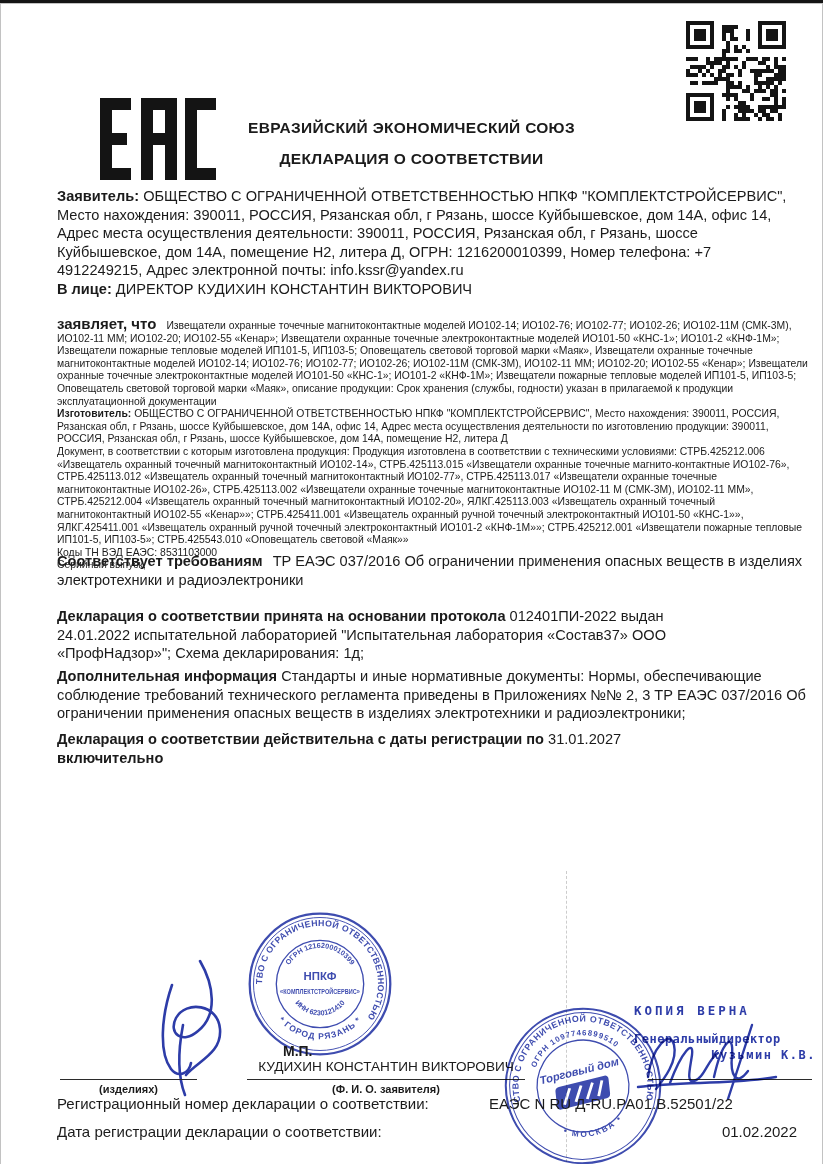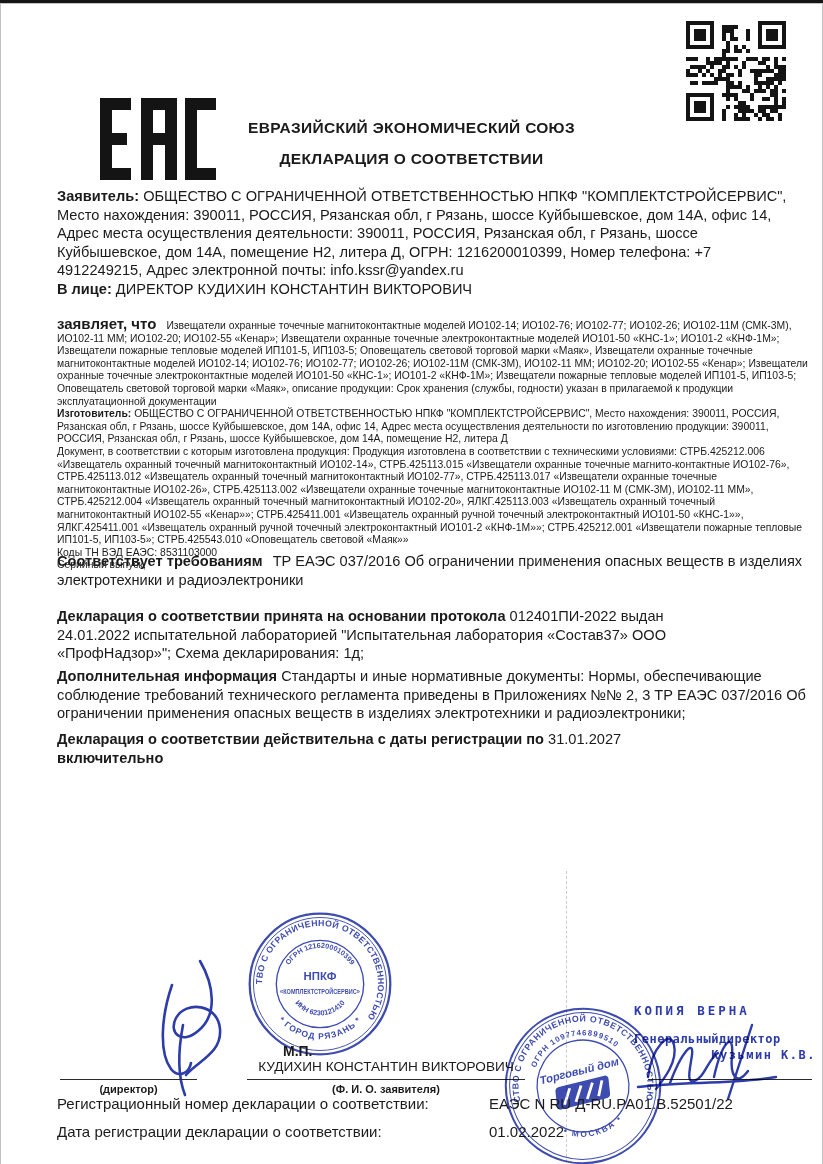--- a/index.html
+++ b/index.html
@@ -45,21 +45,21 @@
   .cap-mid{left:247px; top:1080px; width:278px;}
   
   .copynote{left:634px; top:1000px; width:196px; color:#2d3ca8;
     font-family:"DejaVu Sans Mono", monospace; mix-blend-mode:multiply;}
   .copynote .l1{font-size:12.5px; font-weight:bold; letter-spacing:3px; white-space:nowrap;}
   .copynote .l2{display:flex; font-size:12px; font-weight:bold; letter-spacing:.5px; margin-top:14px; width:182px;}
   .copynote .l3{font-size:12px; font-weight:bold; letter-spacing:1.5px; margin-top:2px; text-align:right; width:182px;}
   
   .reg-row{left:57px; width:740px; display:flex; font-size:15px;}
   .reg-row .lab{font-weight:normal; width:432px; flex:0 0 432px;}
-  .reg1{top:1092px;} .reg2{top:1120px;}
+  .reg1{top:1092px;} .reg2{top:1120px;justify-content:space-between;}
   .fold{left:566px; top:868px; height:296px; width:0; border-left:1px dashed #cccccc;}
   svg text{font-family:"Liberation Sans", sans-serif;}
 </style>
 </head>
 <body>
 
 <div class="page">
 
   <svg class="abs eac" viewBox="0 0 116 82" aria-hidden="true">
     <g fill="#141414">
@@ -340,21 +340,21 @@
       <path d="M45,70 C40,96 40,122 47,140"></path>
     </g>
   </svg>
 
   <div class="abs mp">М.П.</div>
   <div class="abs fio">КУДИХИН КОНСТАНТИН ВИКТОРОВИЧ</div>
 
   <div class="abs sig-line line-left"></div>
   <div class="abs sig-line line-mid"></div>
   <div class="abs sig-line line-right"></div>
-  <div class="abs cap cap-left">(директор)</div>
+  <div class="abs cap cap-left">(изделиях)</div>
   <div class="abs cap cap-mid">(Ф. И. О. заявителя)</div>
 
   <svg class="abs stamp stamp2" viewBox="0 0 170 170">
     <defs>
       <path id="s2t" d="M 19,85 A 66,66 0 1 1 151,85 A 66,66 0 1 1 19,85"></path>
       <path id="s2ot" d="M 33,85 A 52,52 0 1 1 137,85"></path>
       <path id="s2ob" d="M 33,85 A 52,52 0 0 0 137,85"></path>
     </defs>
     <g fill="none" stroke="#2d3ca8">
       <circle cx="85" cy="85" r="79" stroke-width="2.2"></circle>

